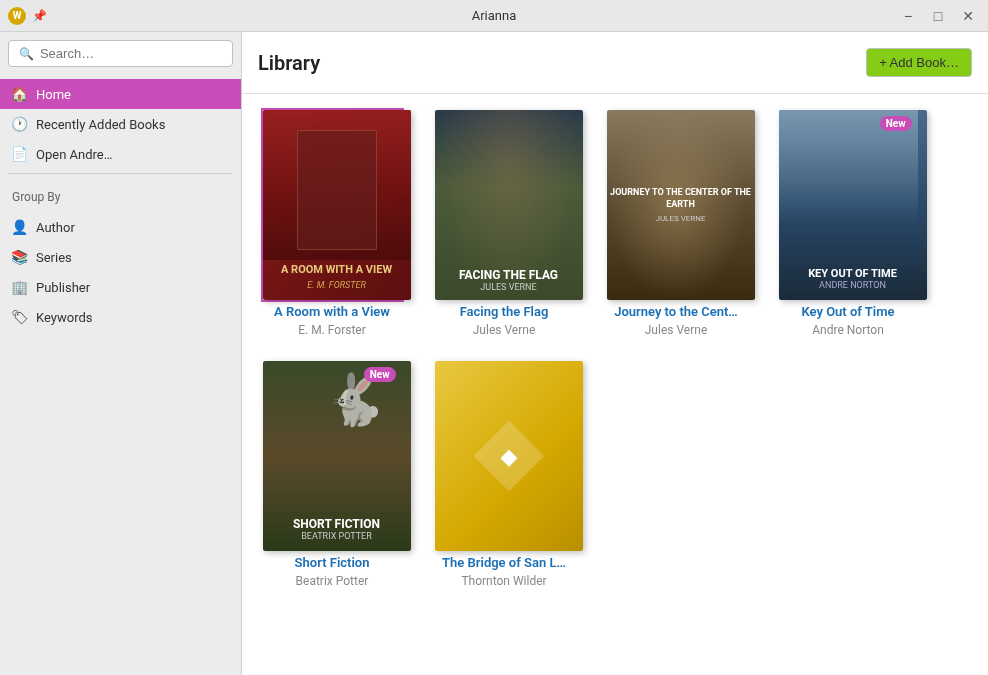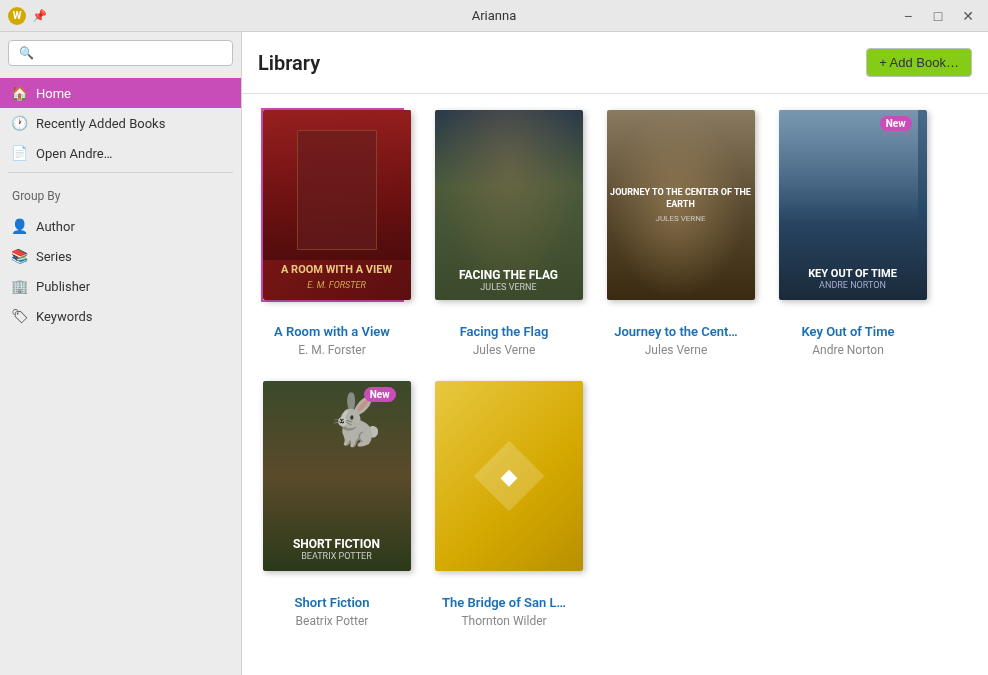--- a/index.html
+++ b/index.html
@@ -201,21 +201,21 @@
       display: flex;
       flex-direction: column;
       align-items: center;
       cursor: pointer;
     }
 
     .book-cover-wrapper {
       position: relative;
       width: 139px;
       height: 190px;
-      margin-bottom: 24px;
+      margin-bottom: 4px;
     }
 
     .book-cover {
       width: 148px;
       height: 190px;
       border-radius: 2px;
       box-shadow: 2px 2px 6px rgba(0,0,0,0.25);
       overflow: hidden;
       transition: box-shadow 0.2s;
     }
@@ -454,20 +454,21 @@
     <button class="title-bar-btn">✕</button>
   </div>
 </div>
 
 <div class="main-layout">
 
   <div class="sidebar">
 
     <div class="search-bar">
       <span class="search-icon">🔍</span>
+      <input class="search-input" type="text" placeholder="Search…" style="">
     </div>
 
     <div class="sidebar-nav">
       <div class="sidebar-item active">
         <span class="sidebar-item-icon">🏠</span>
         <span>Home</span>
       </div>
       <div class="sidebar-item">
         <span class="sidebar-item-icon">🕐</span>
         <span>Recently Added Books</span>

